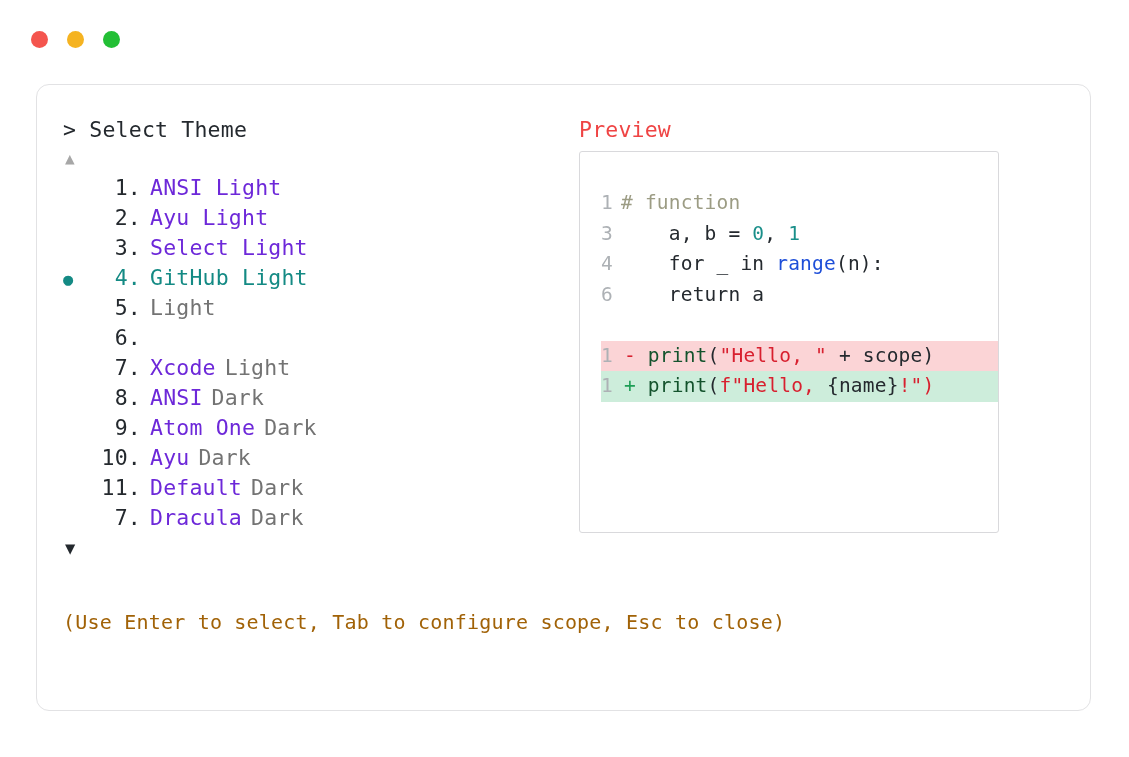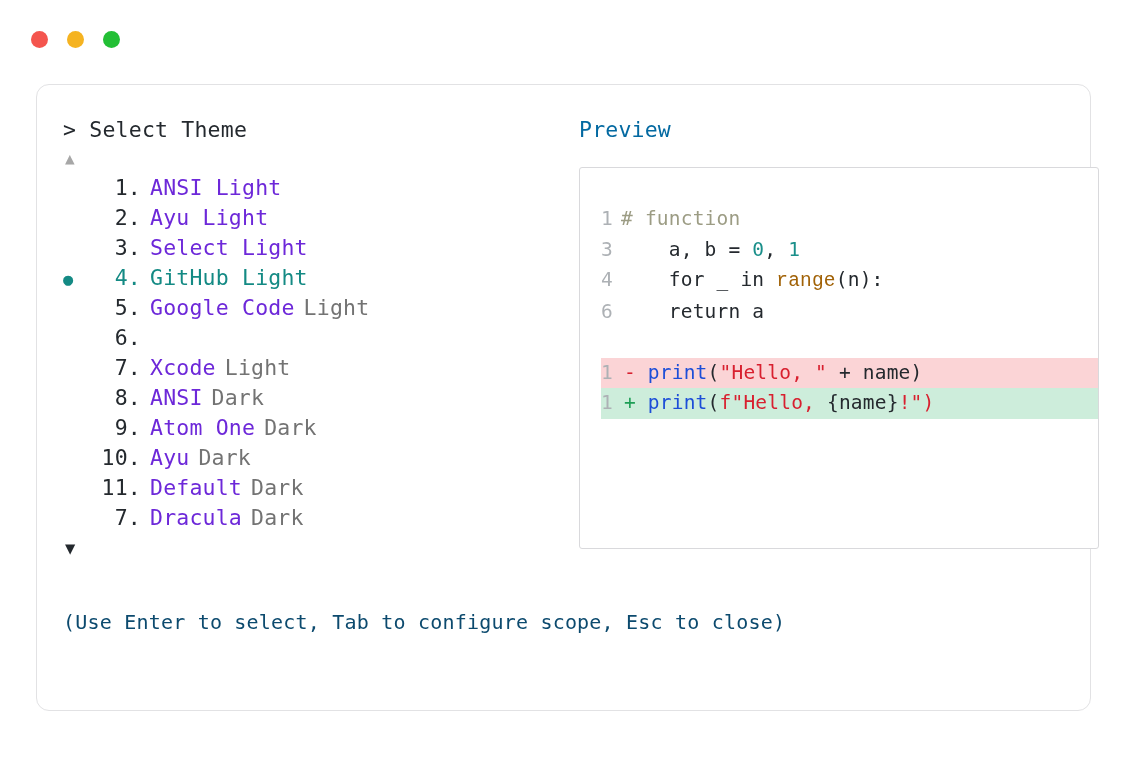--- a/index.html
+++ b/index.html
@@ -124,29 +124,29 @@
 
   
   .right-col {
     flex: 1 1 auto;
     padding-left: 38px;
   }
   .preview-title {
     font-size: 21.5px;
     line-height: 30px;
     letter-spacing: 0.2px;
-    color: #0369a1;
+    color: #ef4444;
     white-space: pre;
   }
   .preview-panel {
-    margin-top: 22px;
+    margin-top: 6px;
     border: 1.5px solid #d9d9dc;
     border-radius: 3px;
     background: #ffffff;
-    width: 520px;
+    width: 420px;
     height: 382px;
     box-sizing: border-box;
     padding: 36px 0 0 0;
     overflow: hidden;
   }
 
   .code-area { padding-left: 21px; }
 
   .code-line {
     font-size: 19.5px;
@@ -162,39 +162,39 @@
     text-align: right;
   }
   .code-body { padding-left: 9px; }
 
   
   .tok-comment  { color: #9c9c84; }
   .tok-keyword  { color: #24292e; }
   .tok-fn       { color: #a5272c; }
   .tok-plain    { color: #24292e; }
   .tok-number   { color: #1a8f8a; }
-  .tok-builtin  { color: #a16207; font-family: Liberation Mono, monospace; }
+  .tok-builtin  { color: #1d4ed8; }
   .tok-string   { color: #d8202f; }
-  .tok-func-call{ color: #1d4ed8; }
+  .tok-func-call{ color: #14532d; }
 
   .blank-line { height: 30.5px; display: block; }
 
   .diff-line { display: block; white-space: pre; font-size: 19.5px; line-height: 30.5px; letter-spacing: 0.2px; }
   .diff-line.del { background: #fbd4d6; }
   .diff-line.add { background: #cdeddb; }
   .diff-marker.del-mark { color: #d8202f; }
   .diff-marker.add-mark { color: #1e9e56; }
 
   
   .footer-hint {
     margin-top: 46px;
     font-size: 20px;
     line-height: 30px;
     letter-spacing: 0.2px;
-    color: #0c4a6e;
+    color: #a16207;
     white-space: pre;
   }
 </style>
 </head>
 <body>
 
 <div class="titlebar">
   <span class="dot red"></span>
   <span class="dot amber"></span>
   <span class="dot green"></span>
@@ -207,21 +207,21 @@
       <div class="left-col">
         <div class="prompt-line"><span class="prompt-caret">&gt;</span> <span>Select Theme</span></div>
 
         <div class="scroll-arrow up">▲</div>
 
         <ul class="theme-list" id="theme-list">
             <li class="theme-item"><span class="bullet-slot"></span><span class="item-index">1.</span><span class="item-name">ANSI Light</span></li>
             <li class="theme-item"><span class="bullet-slot"></span><span class="item-index">2.</span><span class="item-name">Ayu Light</span></li>
             <li class="theme-item"><span class="bullet-slot"></span><span class="item-index">3.</span><span class="item-name">Select Light</span></li>
             <li class="theme-item selected"><span class="bullet-slot">●</span><span class="item-index">4.</span><span class="item-name">GitHub Light</span></li>
-            <li class="theme-item"><span class="bullet-slot"></span><span class="item-index">5.</span><span class="item-name">Google Code</span><span class="item-tag">Light</span></li>
+            <li class="theme-item"><span class="bullet-slot"></span><span class="item-index">5.</span><span class="item-tag">Light</span></li>
             <li class="theme-item"><span class="bullet-slot"></span><span class="item-index">6.</span></li>
             <li class="theme-item"><span class="bullet-slot"></span><span class="item-index">7.</span><span class="item-name">Xcode</span><span class="item-tag">Light</span></li>
             <li class="theme-item"><span class="bullet-slot"></span><span class="item-index">8.</span><span class="item-name">ANSI</span><span class="item-tag">Dark</span></li>
             <li class="theme-item"><span class="bullet-slot"></span><span class="item-index">9.</span><span class="item-name">Atom One</span><span class="item-tag">Dark</span></li>
             <li class="theme-item"><span class="bullet-slot"></span><span class="item-index">10.</span><span class="item-name">Ayu</span><span class="item-tag">Dark</span></li>
             <li class="theme-item"><span class="bullet-slot"></span><span class="item-index">11.</span><span class="item-name">Default</span><span class="item-tag">Dark</span></li>
             <li class="theme-item"><span class="bullet-slot"></span><span class="item-index">7.</span><span class="item-name">Dracula</span><span class="item-tag">Dark</span></li>
           </ul>
 
         <div class="scroll-arrow down">▼</div>
@@ -231,21 +231,21 @@
 
       <div class="right-col">
         <div class="preview-title">Preview</div>
         <div class="preview-panel">
           <div class="code-area" id="code-area">
               <span class="code-line"><span class="gutter">1</span><span class="code-body"><span class="tok-comment"># function</span></span></span>
               <span class="code-line"><span class="gutter">3</span><span class="code-body"><span class="tok-plain">    a, b = </span><span class="tok-number">0</span><span class="tok-plain">, </span><span class="tok-number">1</span></span></span>
               <span class="code-line"><span class="gutter">4</span><span class="code-body"><span class="tok-plain">    for _ in </span><span class="tok-builtin">range</span><span class="tok-plain">(n):</span></span></span>
               <span class="code-line"><span class="gutter">6</span><span class="code-body"><span class="tok-plain">    return a</span></span></span>
               <span class="blank-line"></span>
-              <span class="diff-line del"><span class="gutter">1</span><span> </span><span class="diff-marker del-mark">-</span><span> </span><span><span class="tok-func-call">print</span><span class="tok-plain">(</span><span class="tok-string">"Hello, "</span><span class="tok-plain"> + name)</span></span></span>
+              <span class="diff-line del"><span class="gutter">1</span><span> </span><span class="diff-marker del-mark">-</span><span> </span><span><span class="tok-func-call">print</span><span class="tok-plain">(</span><span class="tok-string">"Hello, "</span><span class="tok-plain"> + scope)</span></span></span>
               <span class="diff-line add"><span class="gutter">1</span><span> </span><span class="diff-marker add-mark">+</span><span> </span><span><span class="tok-func-call">print</span><span class="tok-plain">(</span><span class="tok-string">f"Hello, </span><span class="tok-plain">{name}</span><span class="tok-string">!")</span></span></span>
             </div>
         </div>
       </div>
 
     </div>
   </div>
 </div>
 
 </body></html>

